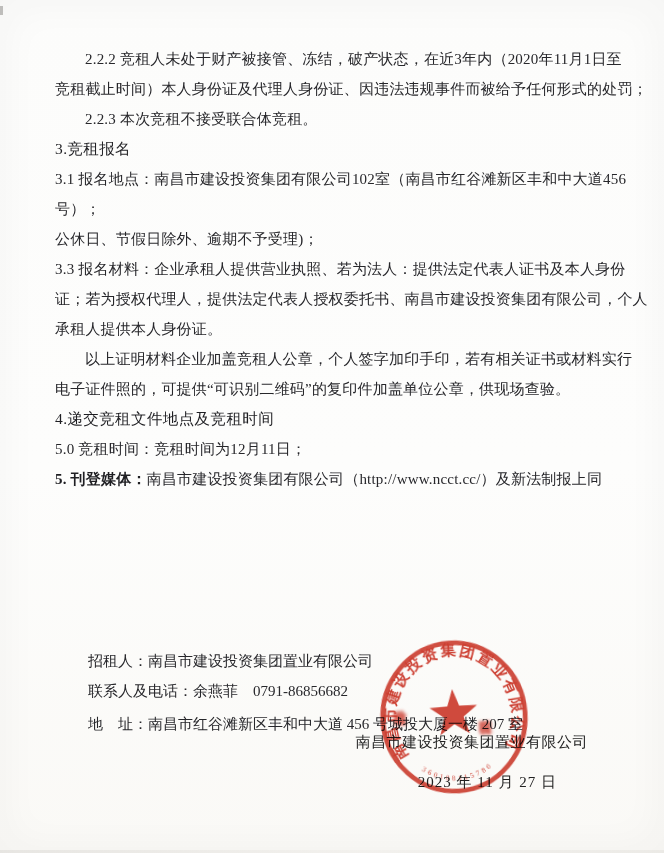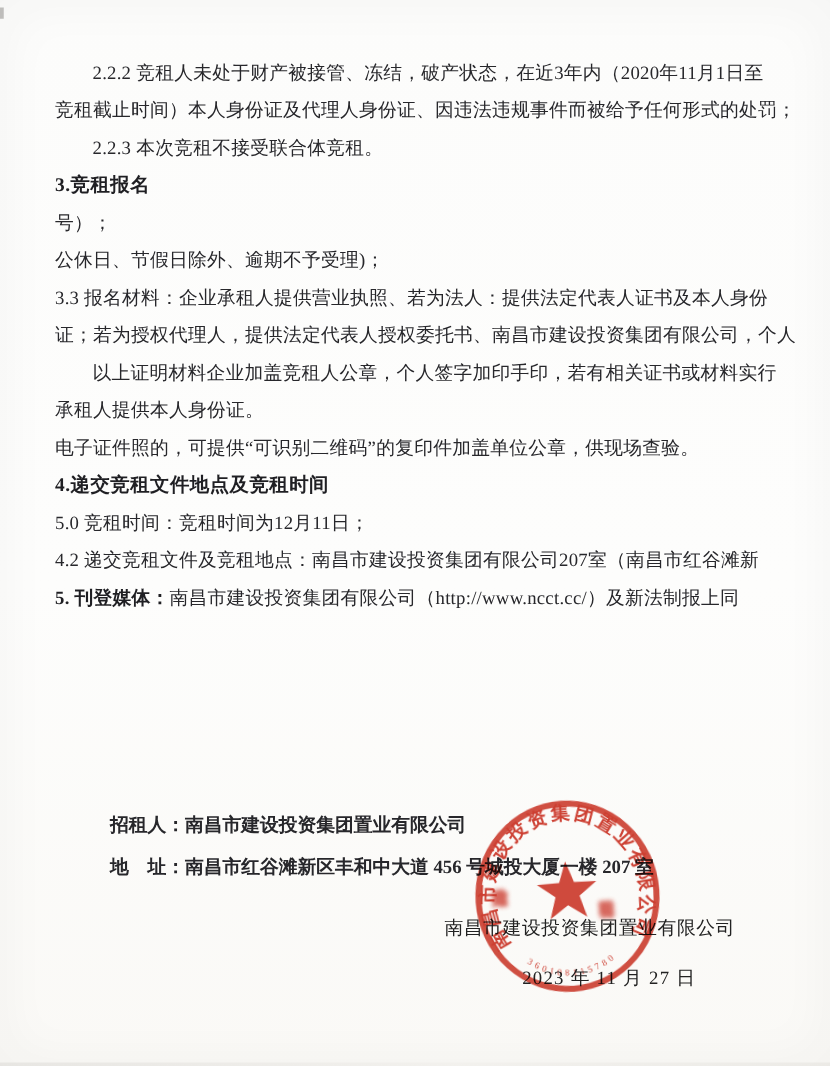--- a/index.html
+++ b/index.html
@@ -9,30 +9,30 @@
     background:#e9e8e5;
     font-family:"Liberation Serif","DejaVu Serif",serif;
   }
   .page{
     position:relative;width:664px;height:853px;
     background:linear-gradient(180deg,#fcfcfb 0%,#fdfdfc 55%,#faf9f6 100%);
     box-shadow:inset 0 0 45px rgba(60,55,45,.04);
     color:#27272b;
   }
   
-  .doc{position:absolute;left:44px;top:44px;width:570px;}
+  .doc{position:absolute;left:55px;top:44px;width:570px;}
   .line{
     margin:0;height:30px;line-height:30px;
     font-size:15px;letter-spacing:.2px;white-space:nowrap;
   }
   .line.indent{text-indent:2em;}
-  .line.bold{font-weight:bold;font-size:15.5px;letter-spacing:.4px;color:#1f1f23;}
+  .line.bold{font-weight:normal;font-size:15.5px;letter-spacing:.4px;color:#1f1f23;}
   .line b{font-weight:bold;font-size:15px;color:#1f1f23;}
   
-  .sig{position:absolute;left:88px;top:646px;font-size:15px;font-weight:bold;}
+  .sig{position:absolute;left:88px;top:646px;font-size:15px;}
   .sig p{margin:0;height:30px;line-height:30px;white-space:nowrap;}
   .sig p.addr{margin-top:3px;}
   .company-line{
     position:absolute;top:733px;right:76px;
     font-size:15px;white-space:nowrap;letter-spacing:.5px;color:#222;
   }
   .date-line{
     position:absolute;top:757px;right:107px;
     font-size:15px;white-space:nowrap;letter-spacing:1px;color:#222;margin-top:16px;
   }
@@ -65,35 +65,36 @@
 
 <div class="page">
 
   <span class="mark-left"></span>
 
   <div class="doc">
       <p class="line indent">2.2.2 竞租人未处于财产被接管、冻结，破产状态，在近3年内（2020年11月1日至</p>
       <p class="line">竞租截止时间）本人身份证及代理人身份证、因违法违规事件而被给予任何形式的处罚；</p>
       <p class="line indent">2.2.3 本次竞租不接受联合体竞租。</p>
       <p class="line bold">3.竞租报名</p>
+      <p class="line">3.1 报名地点：南昌市建设投资集团有限公司102室（南昌市红谷滩新区丰和中大道456</p>
       <p class="line">号）；</p>
       <p class="line">公休日、节假日除外、逾期不予受理)；</p>
       <p class="line">3.3 报名材料：企业承租人提供营业执照、若为法人：提供法定代表人证书及本人身份</p>
       <p class="line">证；若为授权代理人，提供法定代表人授权委托书、南昌市建设投资集团有限公司，个人</p>
+      <p class="line">承租人提供本人身份证。</p>
       <p class="line indent">以上证明材料企业加盖竞租人公章，个人签字加印手印，若有相关证书或材料实行</p>
-      <p class="line">承租人提供本人身份证。</p>
       <p class="line">电子证件照的，可提供“可识别二维码”的复印件加盖单位公章，供现场查验。</p>
       <p class="line bold">4.递交竞租文件地点及竞租时间</p>
       <p class="line">5.0 竞租时间：竞租时间为12月11日；</p>
-      <p class="line">4.2 递交竞租文件及竞租地点：南昌市建设投资集团有限公司207室（南昌市红谷滩新</p>
       <p class="line"><b>5. 刊登媒体：</b>南昌市建设投资集团有限公司（http://www.ncct.cc/）及新法制报上同</p>
     </div>
 
   <div class="sig">
     <p>招租人：南昌市建设投资集团置业有限公司</p>
+    <p>联系人及电话：余燕菲　0791-86856682</p>
     <p class="addr">地　址：南昌市红谷滩新区丰和中大道 456 号城投大厦一楼 207 室</p>
   </div>
 
   <div class="company-line">南昌市建设投资集团置业有限公司</div>
   <div class="date-line">2023 年 11 月 27 日</div>
 
   <svg class="seal" viewBox="0 0 160 166" aria-hidden="true">
     <defs>
       <path id="sealArcTop" d="M 30 119.7 A 61 64 0 1 1 130 119.7" fill="none"></path>
       <path id="sealArcBottom" d="M 39.5 133.6 A 63 66 0 0 0 120.5 133.6" fill="none"></path>

